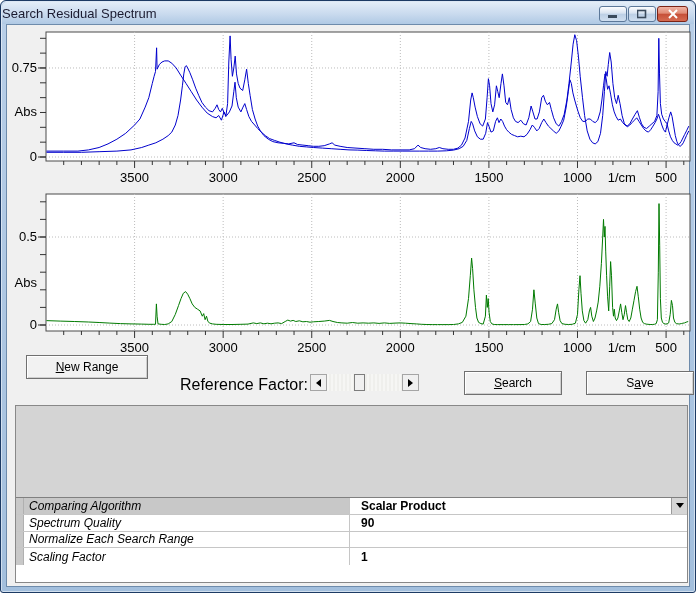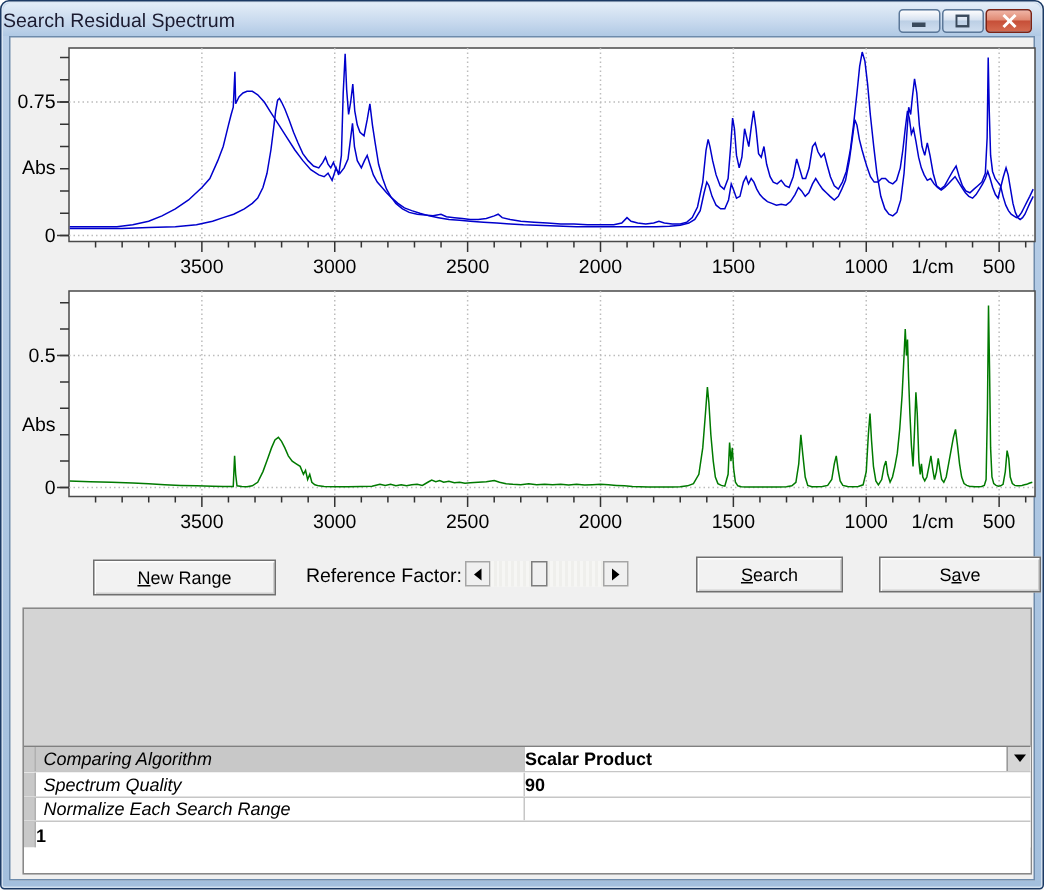--- a/index.html
+++ b/index.html
@@ -10,38 +10,38 @@
   .caption-buttons{position:absolute;right:6px;top:4px;display:flex;}
   .cap-btn{width:28px;height:16px;border:1px solid #5c7899;border-radius:3px;margin-left:1px;display:flex;align-items:center;justify-content:center;box-sizing:border-box;background:linear-gradient(#fdfdfe,#d7e2f0 45%,#bccfe5 50%,#cfdeef);}
   .cap-btn.close{width:31px;border-color:#7c2315;background:linear-gradient(#f0b4a5,#e08a74 45%,#c64f38 50%,#d56a50);}
   .client{position:absolute;left:5px;right:5px;top:23px;bottom:5px;background:#f0f0f0;border:1px solid #6e8bab;box-sizing:content-box;}
   svg text{font-family:"Liberation Sans",sans-serif;font-size:13px;fill:#000;}
   .chart-svg{position:absolute;left:0;}
   #spec-top{top:1px;}
   #spec-bottom{top:163px;}
   .win-btn{position:absolute;height:24px;background:#f2f2f2;border:1px solid #707070;box-shadow:inset 1px 1px 0 #ffffff,inset -1px -1px 0 #cfcfcf;font-size:12px;color:#000;display:flex;align-items:center;justify-content:center;box-sizing:border-box;cursor:default;}
   .win-btn u{text-decoration:underline;}
-  #btn-new-range{left:19px;top:348px;width:122px;margin-left:36px;}
+  #btn-new-range{left:19px;top:330px;width:122px;}
   #btn-search{left:457px;top:346px;width:98px;}
   #btn-save{left:579px;top:346px;width:108px;}
-  .ref-label{position:absolute;left:150px;top:351px;width:151px;text-align:right;font-size:13px;color:#000;}
+  .ref-label{position:absolute;left:150px;top:351px;width:151px;text-align:right;font-size:16px;color:#000;}
   .scrollbar{position:absolute;left:303px;top:349px;width:109px;height:17px;display:flex;background:#f7f7f5;border:0;}
   .sb-btn{width:17px;height:17px;background:#f0f0f0;border:1px solid #a5a5a5;box-sizing:border-box;display:flex;align-items:center;justify-content:center;}
   .sb-track{flex:1;position:relative;background:repeating-linear-gradient(90deg,#f6f6f4 0 2px,#efefec 2px 4px);}
   .sb-thumb{position:absolute;left:27px;top:0;width:11px;height:17px;background:#f0f0f0;border:1px solid #7d7d7d;box-sizing:border-box;}
   .arr-left{width:0;height:0;border-top:4px solid transparent;border-bottom:4px solid transparent;border-right:5px solid #000;}
   .arr-right{width:0;height:0;border-top:4px solid transparent;border-bottom:4px solid transparent;border-left:5px solid #000;}
   .results-panel{position:absolute;left:8px;top:380px;width:673px;height:178px;background:#d4d4d4;border:1px solid #888;box-sizing:border-box;}
   .param-table{position:absolute;left:0;right:0;bottom:0;height:84px;border-top:1px solid #808080;display:grid;grid-template-rows:repeat(5,1fr);background:#fff;font-size:12px;}
   .param-row{display:flex;align-items:center;border-bottom:1px solid #c6c6c6;background:#fff;overflow:hidden;}
   .param-row:last-child{border-bottom:none;}
   .row-gutter{width:7px;align-self:stretch;background:#c8c8c8;border-right:1px solid #b0b0b0;}
   .param-label{width:320px;align-self:stretch;display:flex;align-items:center;padding-left:5px;border-right:1px solid #c6c6c6;color:#000;font-style:italic;}
   .param-row.selected .param-label{background:#c8c8c8;}
-  .param-value{flex:1;align-self:stretch;display:flex;align-items:center;padding-left:0;font-weight:bold;color:#000;}
+  .param-value{flex:1;align-self:stretch;display:flex;align-items:center;padding-left:11px;font-weight:bold;color:#000;}
   .dd-btn{width:15px;align-self:stretch;margin-left:auto;background:#d6d6d6;border-left:1px solid #9a9a9a;display:flex;align-items:center;justify-content:center;}
   .dd-arrow{width:0;height:0;border-left:4px solid transparent;border-right:4px solid transparent;border-top:5px solid #000;}
 </style>
 </head>
 <body>
 
 <div class="window">
   <div class="titlebar">
     <span class="title">Search Residual Spectrum</span>
     <div class="caption-buttons">
@@ -262,20 +262,21 @@
           <div class="param-value">
               <span>90</span>
             </div>
         </div>
         <div class="param-row">
           <div class="row-gutter"></div>
           <div class="param-label">Normalize Each Search Range</div>
         </div>
         <div class="param-row">
           <div class="row-gutter"></div>
+          <div class="param-label">Scaling Factor</div>
           <div class="param-value">
               <span>1</span>
             </div>
         </div>
       </div>
     </div>
   </div>
 </div>
 
 </body></html>

